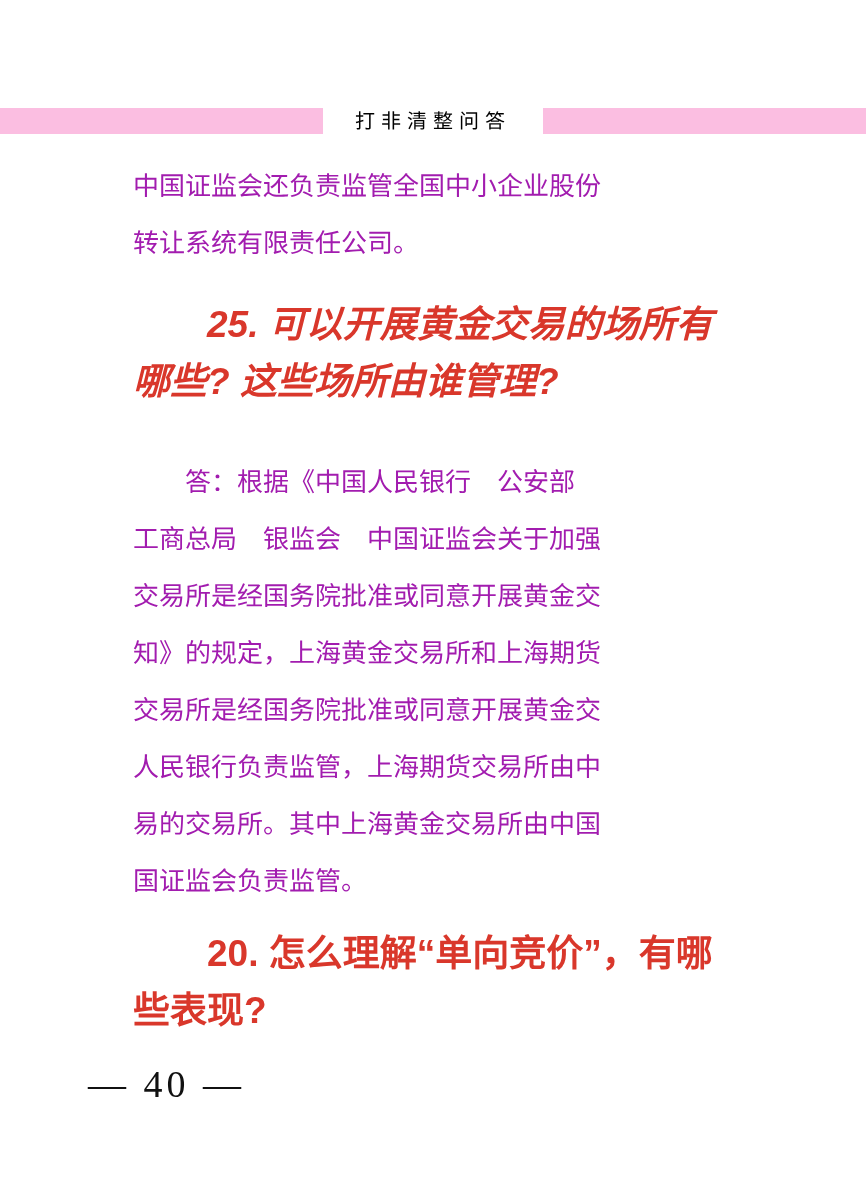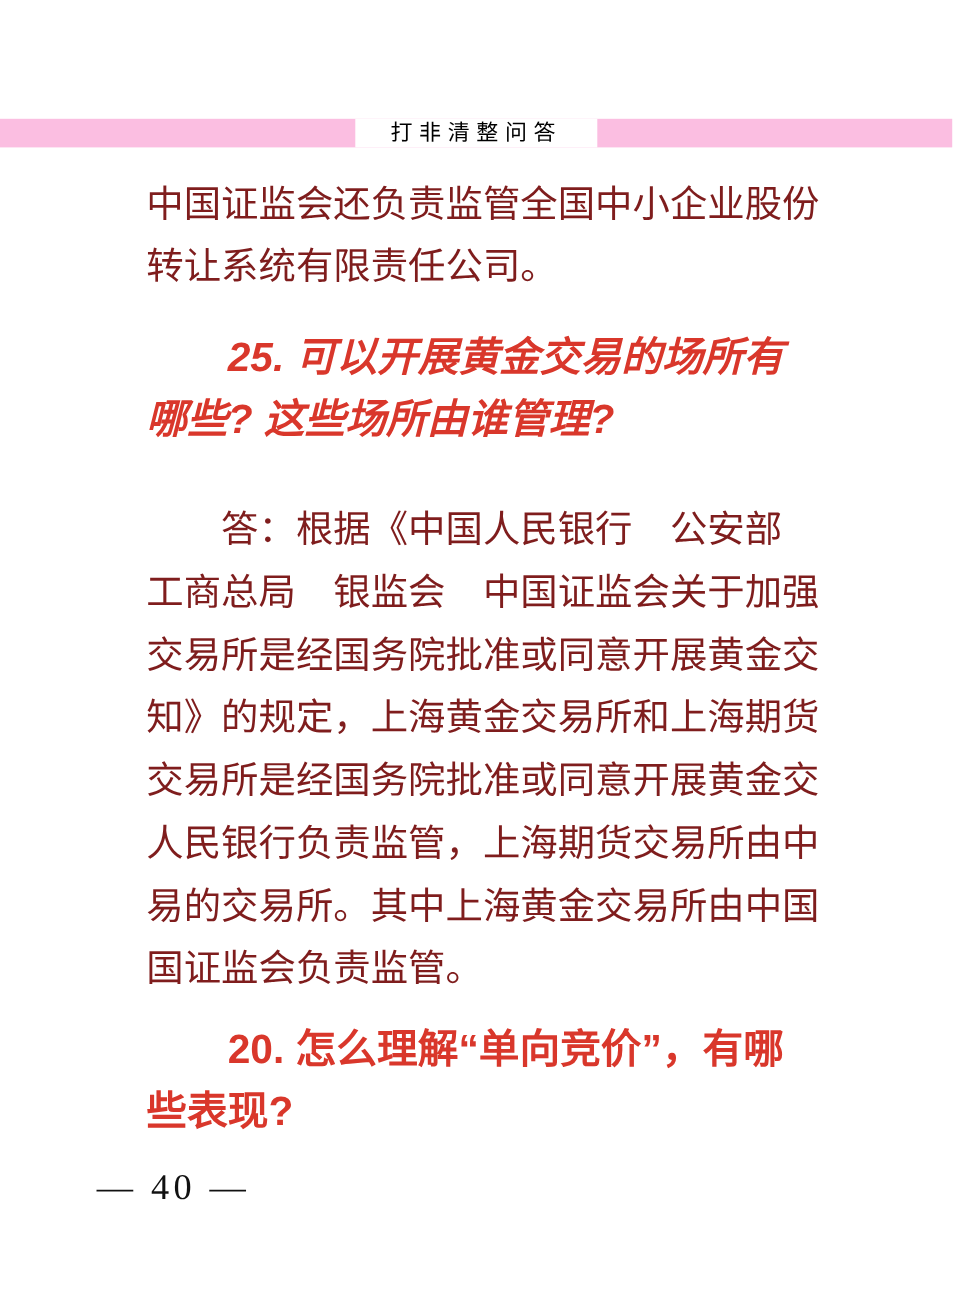--- a/index.html
+++ b/index.html
@@ -36,39 +36,39 @@
     white-space: nowrap;
     font-family: "Liberation Serif", "DejaVu Serif", serif;
   }
   
   .content {
     position: absolute;
     top: 158px;
     left: 133px;
     width: 616px;
   }
-  .para { font-size: 34px; line-height: 57px; color: #7f1d1d; }
+  .para { font-size: 26px; line-height: 57px; color: #a21caf; }
   .line { white-space: nowrap; }
   .indent { padding-left: 2em; }
   .question {
     font-family: "Liberation Sans", "DejaVu Sans", sans-serif;
     font-weight: bold;
     color: #d9372b;
     font-size: 37px;
     line-height: 57px;
   }
   .q25 { margin-top: 24px; font-style: italic; }
   .answer { margin-top: 44px; }
   .q26 { margin-top: 15px; }
   
   .page-number {
     position: absolute;
     left: 88px;
     top: 1062px;
-    font-size: 33px;
+    font-size: 38px;
     letter-spacing: 4px;
     color: #111111;
     font-family: "Liberation Serif", "DejaVu Serif", serif;
   }
 </style>
 </head>
 <body>
 
 <div class="page">
 

